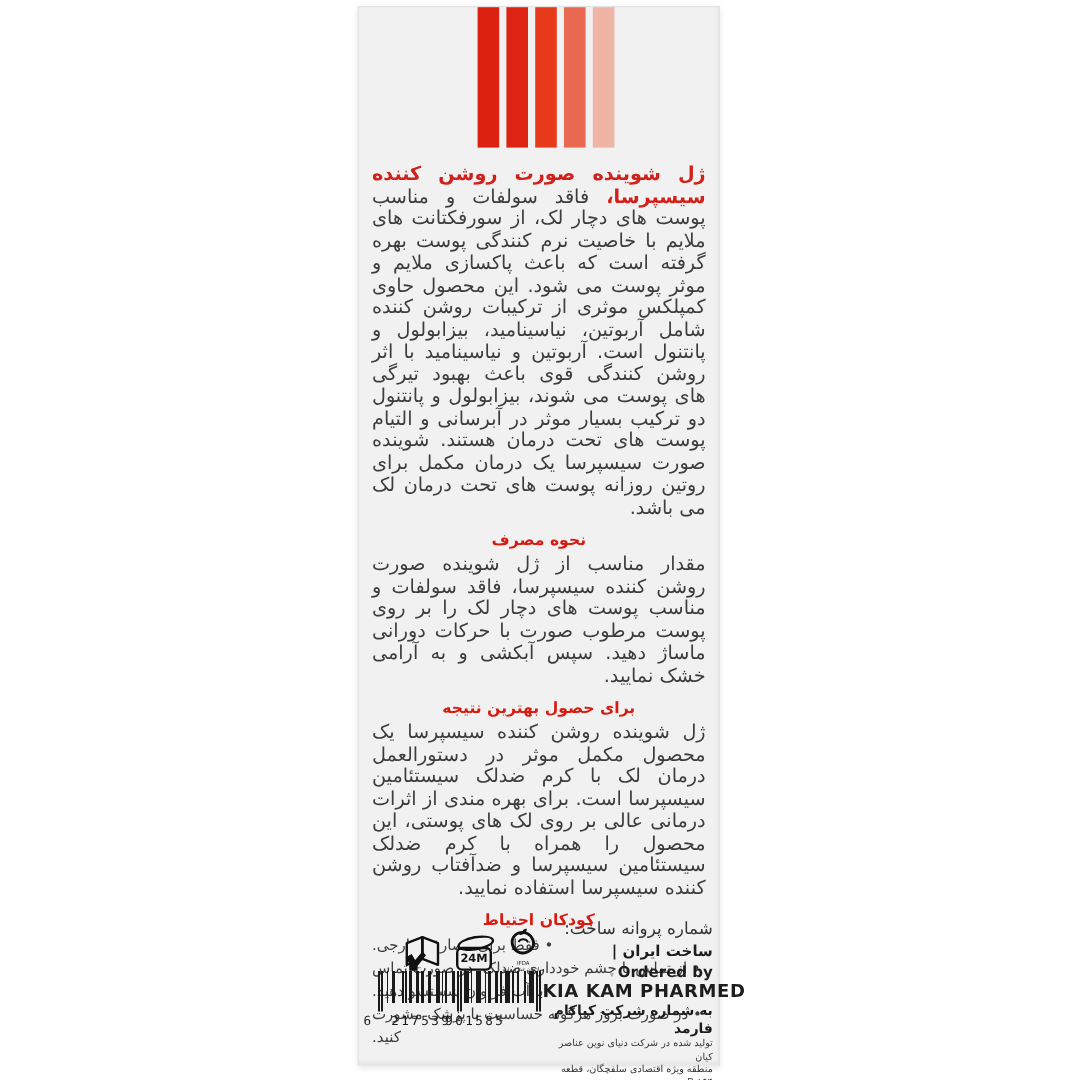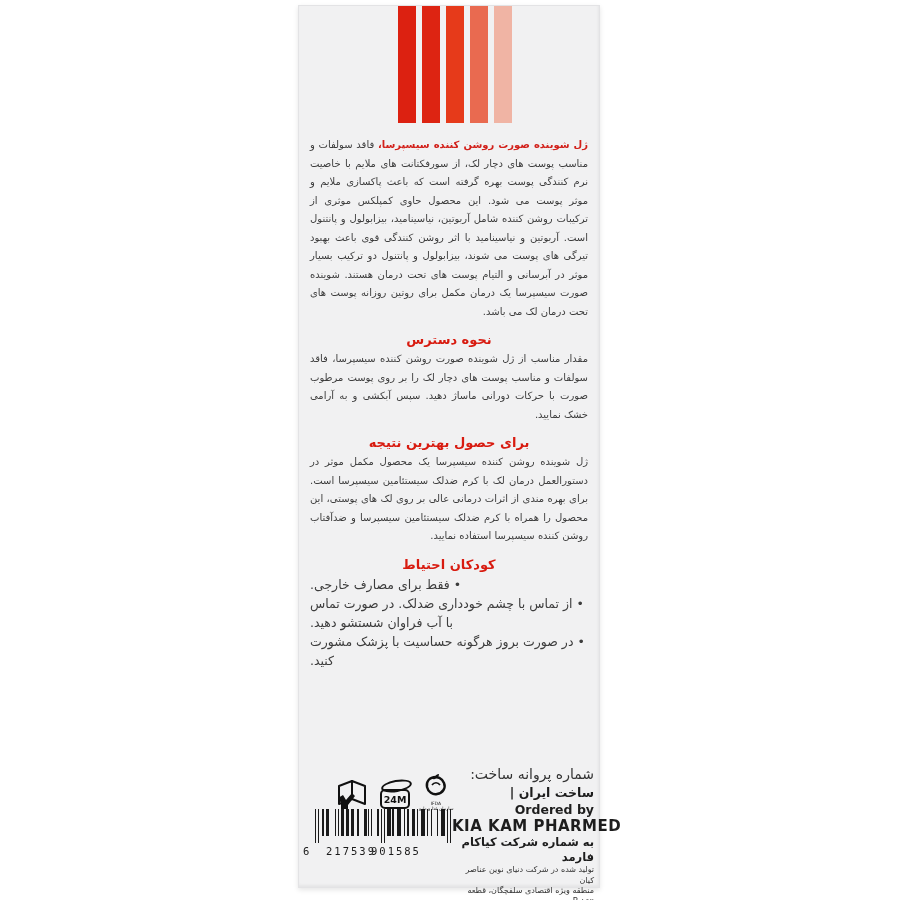--- a/index.html
+++ b/index.html
@@ -8,21 +8,21 @@
     font-family:"DejaVu Sans","Liberation Sans",sans-serif;
   }
   .panel{
     position:absolute;left:298px;top:5px;width:302px;height:883px;
     background:#f1f1f2;border:1px solid #e3e3e5;box-sizing:border-box;
     box-shadow:0 2px 5px rgba(0,0,0,0.10), inset -1px -2px 3px rgba(0,0,0,0.05);
   }
   .stripes{position:relative;height:117px;}
   .stripe{position:absolute;top:0;width:18px;height:117px;}
   .content{direction:rtl;padding:13px 11px 0 11px;color:#3d3d3d;}
-  .body-par{margin:0;font-size:10px;line-height:18.5px;text-align:justify;}
+  .body-par{margin:0;font-size:16px;line-height:18.5px;text-align:justify;}
   .body-par .lead{color:#d2201a;font-weight:bold;}
   .sec-head{margin:11px 0 3px 0;text-align:center;color:#d81b10;font-size:13px;font-weight:bold;}
   .prec-list{list-style:none;margin:2px 0 0 0;padding:0;text-align:left;font-size:12.5px;line-height:19px;}
   .prec-list li::before{content:"• ";}
   .footer{position:absolute;left:0;right:0;bottom:8px;height:110px;}
   .f-left{position:absolute;left:4px;top:0;width:154px;height:110px;}
   .icons-row{position:absolute;left:32px;top:4px;display:flex;align-items:flex-end;gap:7px;}
   .icon{display:block;}
   .jar-icon{position:relative;width:34px;height:32px;}
   .jar-lid{position:absolute;left:3px;top:1px;width:27px;height:8px;border:2.2px solid #111;
@@ -55,21 +55,21 @@
       <div class="stripe" style="left: 99px; background: rgb(220, 33, 17);"></div>
       <div class="stripe" style="left: 123px; background: rgb(221, 36, 18);"></div>
       <div class="stripe" style="left: 147px; background: rgb(230, 58, 26);"></div>
       <div class="stripe" style="left: 171px; background: rgb(233, 106, 80);"></div>
       <div class="stripe" style="left: 195px; background: rgb(240, 180, 164);"></div>
     </div>
 
   <div class="content">
     <p class="body-par"><span class="lead">ژل شوینده صورت روشن کننده سیسپرسا،</span><span> فاقد سولفات و مناسب پوست های دچار لک، از سورفکتانت های ملایم با خاصیت نرم کنندگی پوست بهره گرفته است که باعث پاکسازی ملایم و موثر پوست می شود. این محصول حاوی کمپلکس موثری از ترکیبات روشن کننده شامل آربوتین، نیاسینامید، بیزابولول و پانتنول است. آربوتین و نیاسینامید با اثر روشن کنندگی قوی باعث بهبود تیرگی های پوست می شوند، بیزابولول و پانتنول دو ترکیب بسیار موثر در آبرسانی و التیام پوست های تحت درمان هستند. شوینده صورت سیسپرسا یک درمان مکمل برای روتین روزانه پوست های تحت درمان لک می باشد.</span></p>
 
-    <h3 class="sec-head">نحوه دسترس</h3>
+    <h3 class="sec-head">نحوه مصرف</h3>
     <p class="body-par">مقدار مناسب از ژل شوینده صورت روشن کننده سیسپرسا، فاقد سولفات و مناسب پوست های دچار لک را بر روی پوست مرطوب صورت با حرکات دورانی ماساژ دهید. سپس آبکشی و به آرامی خشک نمایید.</p>
 
     <h3 class="sec-head">برای حصول بهترین نتیجه</h3>
     <p class="body-par">ژل شوینده روشن کننده سیسپرسا یک محصول مکمل موثر در دستورالعمل درمان لک با کرم ضدلک سیستئامین سیسپرسا است. برای بهره مندی از اثرات درمانی عالی بر روی لک های پوستی، این محصول را همراه با کرم ضدلک سیستئامین سیسپرسا و ضدآفتاب روشن کننده سیسپرسا استفاده نمایید.</p>
 
     <h3 class="sec-head">کودکان احتیاط</h3>
     <ul class="prec-list">
       <li>فقط برای مصارف خارجی.</li>
       <li>از تماس با چشم خودداری ضدلک. در صورت تماس با آب فراوان شستشو دهید.</li>
       <li>در صورت بروز هرگونه حساسیت با پزشک مشورت کنید.</li>

